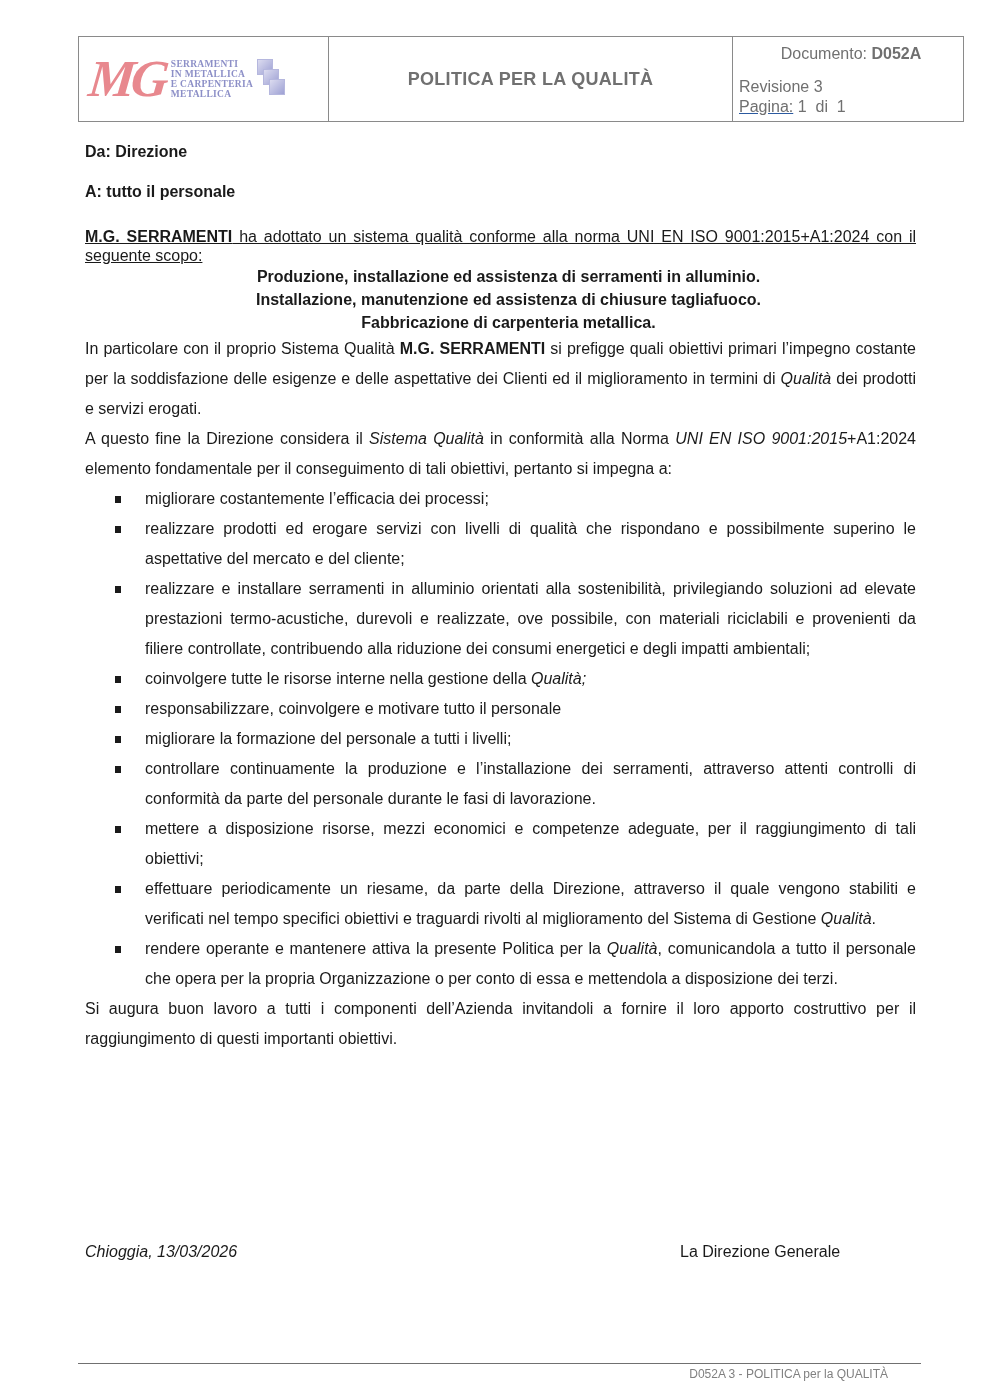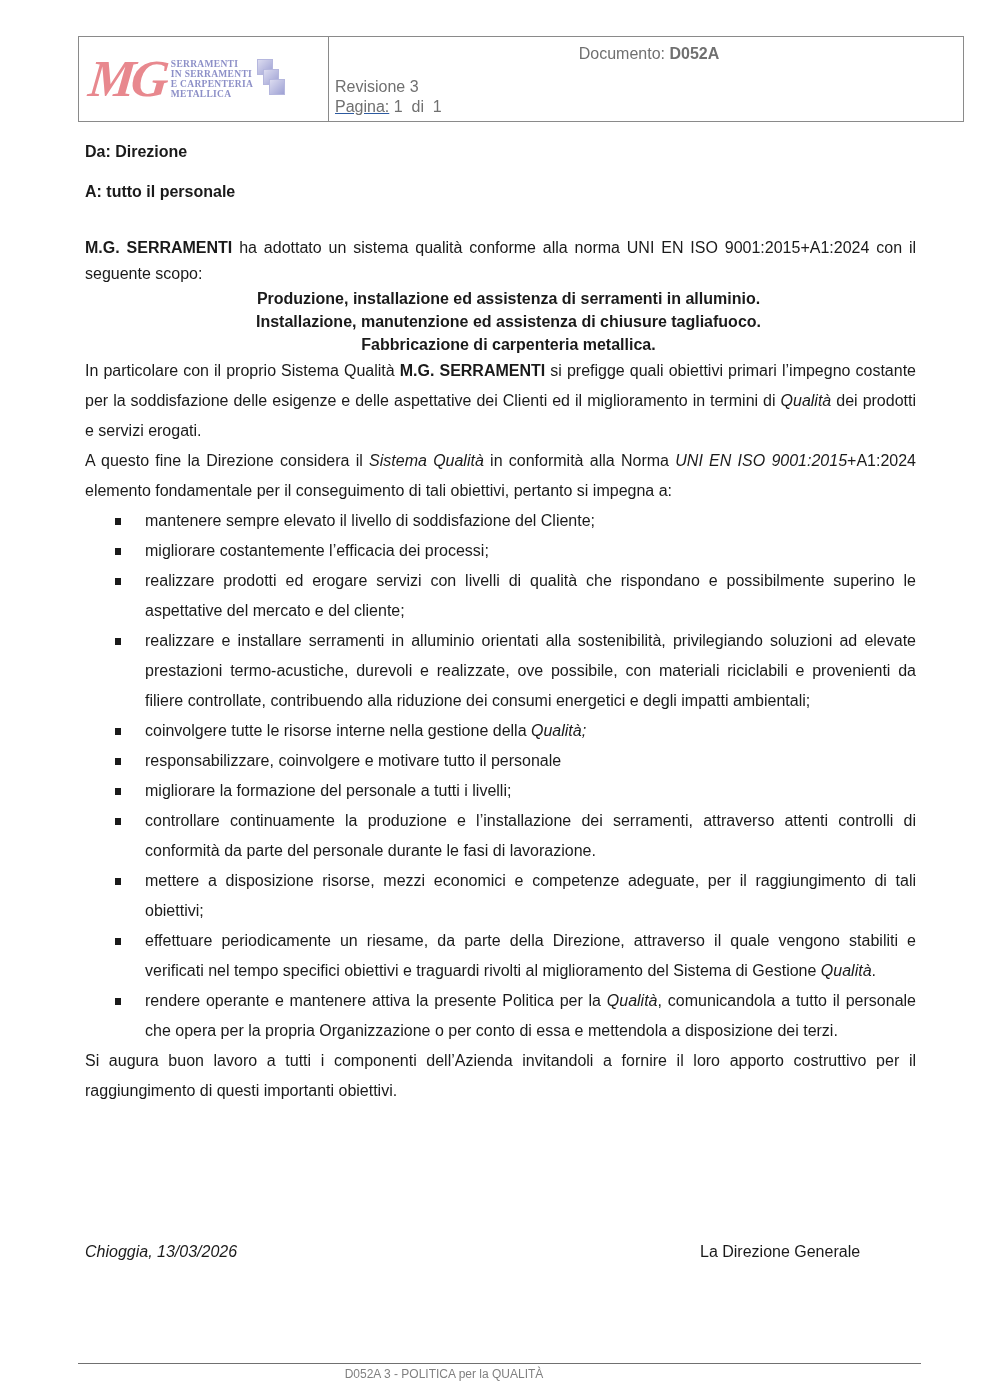--- a/index.html
+++ b/index.html
@@ -13,51 +13,52 @@
   .sq { position: absolute; width: 14px; height: 14px; background: linear-gradient(135deg, #dcdcf0, #9ea1d4); border: 1px solid #b5b7de; }
   .htitle { width: 404px; border-right: 1px solid #8a8a8a; display: flex; align-items: center; justify-content: center; font-weight: bold; font-size: 18px; color: #707070; letter-spacing: 0.3px; }
   .hinfo { flex: 1; padding: 8px 0 0 6px; color: #707070; font-size: 16px; }
   .hinfo .doc { text-align: center; margin-bottom: 14px; }
   .hinfo .doc b { font-weight: bold; margin-top: 15px; }
   .hinfo .rev { line-height: 20px; }
   .hinfo .pag u { text-decoration-color: #2c5aa0; }
   .content { position: absolute; left: 85px; top: 140px; width: 831px; font-size: 16px; }
   .from { font-weight: bold; margin-top: 3px; height: 20px; }
   .to { font-weight: bold; margin-top: 20px; height: 20px; }
-  .intro { margin-top: 32px; line-height: 26px; text-align: justify; }
+  .intro { margin-top: 24px; line-height: 19px; text-align: justify; text-decoration: underline; }
   .scope { text-align: center; font-weight: bold; line-height: 23px; margin-left: 16px; }
   .para { line-height: 30px; text-align: justify; }
   ul.bullets { list-style: none; padding: 0; margin: 0; }
   ul.bullets li { position: relative; padding-left: 60px; line-height: 30px; text-align: justify; }
   ul.bullets li::before { content: ""; position: absolute; left: 30px; top: 12px; width: 6px; height: 7px; background: #1a1a1a; }
   .sign { position: absolute; top: 1243px; font-size: 16px; }
   .sign.left { left: 85px; font-style: italic; }
-  .sign.right { left: 700px; }
+  .sign.right { left: 680px; }
   .footer-line { position: absolute; left: 78px; top: 1363px; width: 843px; height: 1px; background: #707070; }
-  .footer { position: absolute; left: 0; width: 888px; top: 1367px; text-align: center; font-size: 12px; color: #808080; }
+  .footer { position: absolute; left: 0; width: 888px; top: 1367px; text-align: right; font-size: 12px; color: #808080; }
   i { font-style: italic; }
 </style>
 </head>
 <body>
 
 <div class="header">
   <div class="hcell hlogo">
     <span class="mg">MG</span>
     <div class="logo-text">
       <div>SERRAMENTI</div>
-      <div>IN SERRAMENTI</div>
+      <div>IN METALLICA</div>
       <div>E CARPENTERIA</div>
       <div>METALLICA</div>
     </div>
     <div class="squares">
       <div class="sq" style="left:0;top:0"></div>
       <div class="sq" style="left:6px;top:10px"></div>
       <div class="sq" style="left:12px;top:20px"></div>
     </div>
   </div>
+  <div class="hcell htitle">POLITICA PER LA QUALITÀ</div>
   <div class="hcell hinfo">
     <div class="doc">
       <span>Documento:</span>
       <b>D052A</b>
     </div>
     <div class="rev">Revisione 3</div>
     <div class="rev pag">
       <u>Pagina:</u>&nbsp;<span style="white-space:pre">1  di  1</span>
     </div>
   </div>
@@ -74,21 +75,20 @@
     <div>Installazione, manutenzione ed assistenza di chiusure tagliafuoco.</div>
     <div>Fabbricazione di carpenteria metallica.</div>
   </div>
   <div class="para">
     <span>In particolare con il proprio Sistema Qualità </span><b>M.G. SERRAMENTI</b><span> si prefigge quali obiettivi primari l’impegno costante per la soddisfazione delle esigenze e delle aspettative dei Clienti ed il miglioramento in termini di </span><i>Qualità</i><span> dei prodotti e servizi erogati.</span>
   </div>
   <div class="para">
     <span>A questo fine la Direzione considera il </span><i>Sistema Qualità</i><span> in conformità alla Norma </span><i>UNI EN ISO 9001:2015</i><span>+A1:2024 elemento fondamentale per il conseguimento di tali obiettivi, pertanto si impegna a:</span>
   </div>
   <ul class="bullets">
-    <li>mantenere sempre elevato il livello di soddisfazione del Cliente;</li>
     <li>migliorare costantemente l’efficacia dei processi;</li>
     <li>realizzare prodotti ed erogare servizi con livelli di qualità che rispondano e possibilmente superino le aspettative del mercato e del cliente;</li>
     <li>realizzare e installare serramenti in alluminio orientati alla sostenibilità, privilegiando soluzioni ad elevate prestazioni termo-acustiche, durevoli e realizzate, ove possibile, con materiali riciclabili e provenienti da filiere controllate, contribuendo alla riduzione dei consumi energetici e degli impatti ambientali;</li>
     <li><span>coinvolgere tutte le risorse interne nella gestione della </span><i>Qualità;</i><span></span></li>
     <li>responsabilizzare, coinvolgere e motivare tutto il personale</li>
     <li>migliorare la formazione del personale a tutti i livelli;</li>
     <li>controllare continuamente la produzione e l’installazione dei serramenti, attraverso attenti controlli di conformità da parte del personale durante le fasi di lavorazione.</li>
     <li>mettere a disposizione risorse, mezzi economici e competenze adeguate, per il raggiungimento di tali obiettivi;</li>
     <li><span>effettuare periodicamente un riesame, da parte della Direzione, attraverso il quale vengono stabiliti e verificati nel tempo specifici obiettivi e traguardi rivolti al miglioramento del Sistema di Gestione </span><i>Qualità</i><span>.</span></li>
     <li><span>rendere operante e mantenere attiva la presente Politica per la </span><i>Qualità</i><span>, comunicandola a tutto il personale che opera per la propria Organizzazione o per conto di essa e mettendola a disposizione dei terzi.</span></li>

